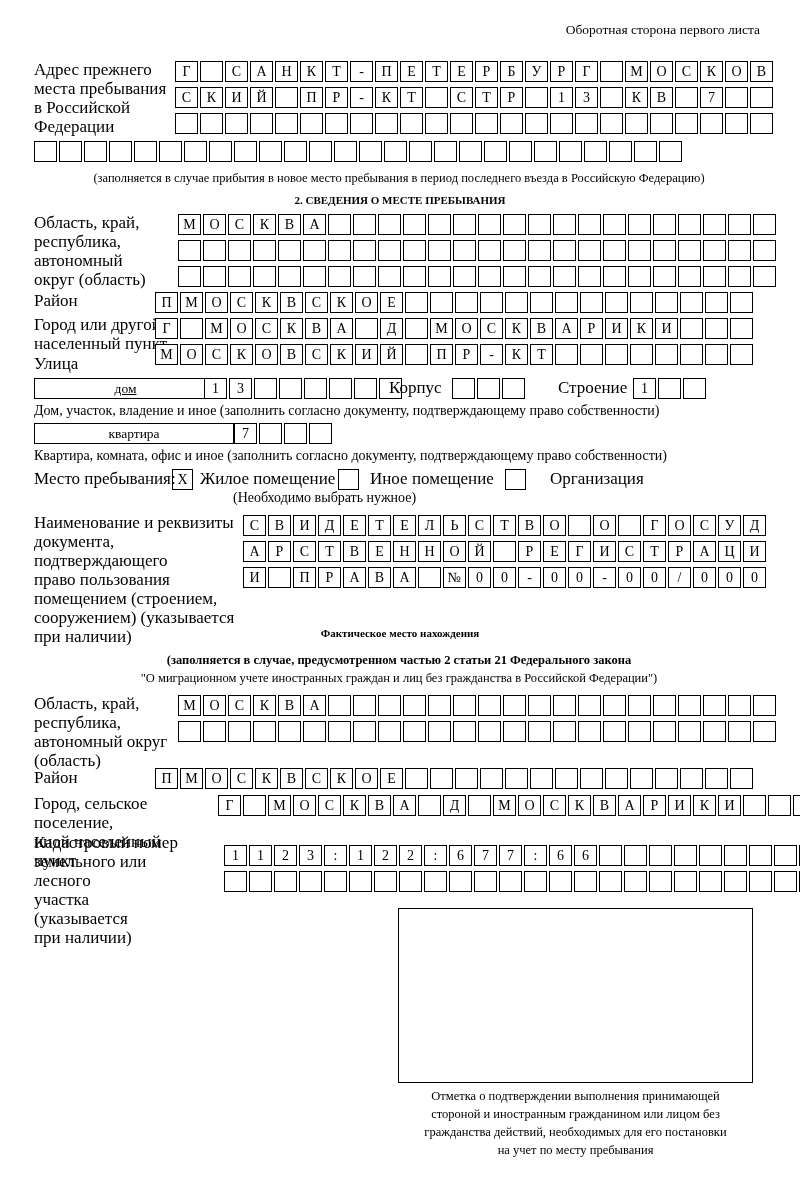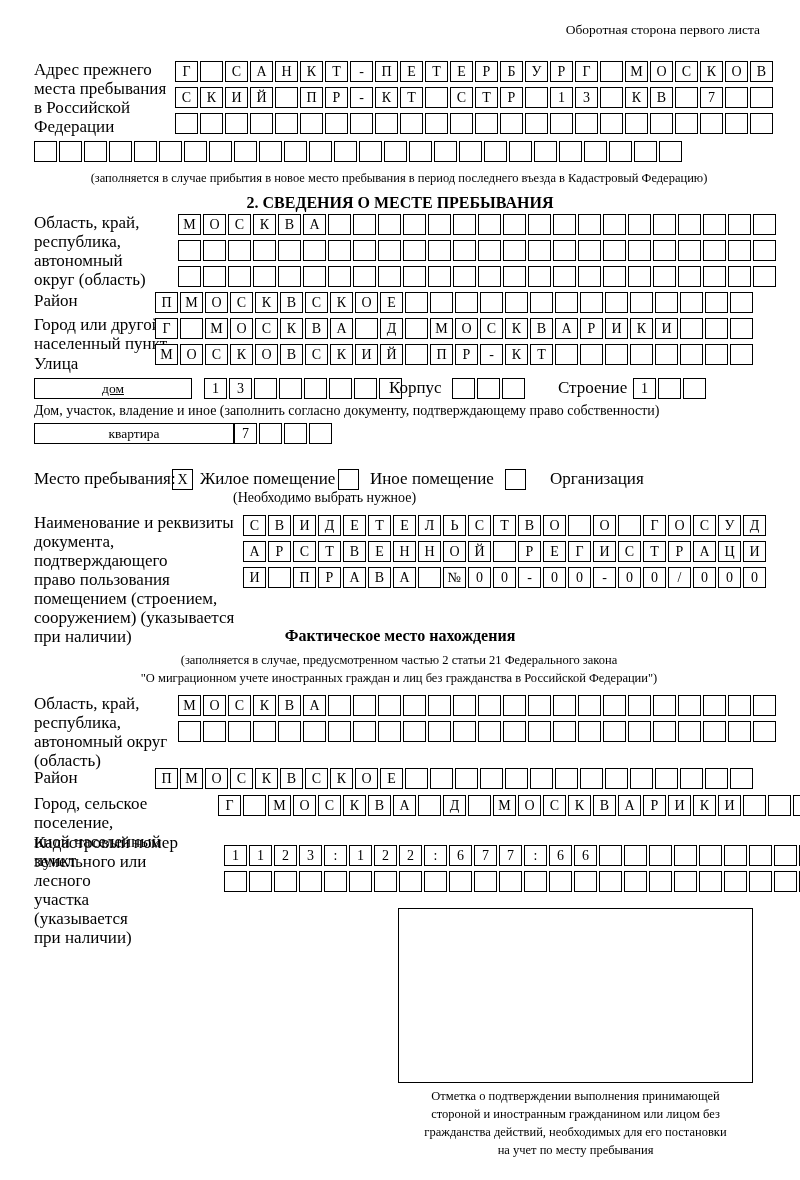--- a/index.html
+++ b/index.html
@@ -78,21 +78,21 @@
     box-sizing: border-box;
   }
   .note {
     position: absolute;
     font-size: 12.5px;
     line-height: 16px;
     text-align: center;
   }
   .sectitle {
     position: absolute;
-    font-size: 16px;
+    font-size: 11px;
     font-weight: bold;
     text-align: center;
     width: 100%;
   }
 </style>
 </head>
 <body>
 
 <div class="page">
 
@@ -203,21 +203,21 @@
       <div class="cell"></div>
       <div class="cell"></div>
       <div class="cell"></div>
       <div class="cell"></div>
       <div class="cell"></div>
       <div class="cell"></div>
       <div class="cell"></div>
       <div class="cell last"></div>
     </div>
 
-  <div class="note" style="left:34px; top:170px; width:730px;">(заполняется в случае прибытия в новое место пребывания в период последнего въезда в Кадастровый Федерацию)</div>
+  <div class="note" style="left:34px; top:170px; width:730px;">(заполняется в случае прибытия в новое место пребывания в период последнего въезда в Российскую Федерацию)</div>
 
   <div class="sectitle" style="top:194px; left:0;">2. СВЕДЕНИЯ О МЕСТЕ ПРЕБЫВАНИЯ</div>
 
   <div class="lbl" style="left:34px; top:213px; width:145px;">Область, край,
 республика,
 автономный
 округ (область)</div>
   <div class="row" id="s2-region-0" style="left:178px; top:214px;">
       <div class="cell">М</div>
       <div class="cell">О</div>
@@ -375,21 +375,21 @@
       <div class="cell"></div>
       <div class="cell"></div>
       <div class="cell"></div>
       <div class="cell"></div>
       <div class="cell"></div>
       <div class="cell"></div>
       <div class="cell"></div>
       <div class="cell last"></div>
     </div>
 
-  <div class="boxlabel" style="left:34px; top:378px; width:158px;text-decoration:underline;">дом</div>
+  <div class="boxlabel" style="left:34px; top:378px; width:183px;text-decoration:underline;">дом</div>
   <div class="row" id="s2-house" style="left:204px; top:378px;">
       <div class="cell">1</div>
       <div class="cell">3</div>
       <div class="cell"></div>
       <div class="cell"></div>
       <div class="cell"></div>
       <div class="cell"></div>
       <div class="cell"></div>
       <div class="cell last"></div>
     </div>
@@ -407,20 +407,21 @@
     </div>
   <div class="lbl small" style="left:34px; top:401px;">Дом, участок, владение и иное (заполнить согласно документу, подтверждающему право собственности)</div>
 
   <div class="boxlabel" style="left:34px; top:423px; width:200px;">квартира</div>
   <div class="row" id="s2-flat" style="left:234px; top:423px;">
       <div class="cell">7</div>
       <div class="cell"></div>
       <div class="cell"></div>
       <div class="cell last"></div>
     </div>
+  <div class="lbl small" style="left:34px; top:446px;">Квартира, комната, офис и иное (заполнить согласно документу, подтверждающему право собственности)</div>
 
   <div class="lbl" style="left:34px; top:469px;">Место пребывания:</div>
   <div class="sq" style="left:172px; top:469px;">X</div>
   <div class="lbl" style="left:200px; top:469px;">Жилое помещение</div>
   <div class="sq" style="left:338px; top:469px;"></div>
   <div class="lbl" style="left:370px; top:469px;">Иное помещение</div>
   <div class="sq" style="left:505px; top:469px;"></div>
   <div class="lbl" style="left:550px; top:469px;">Организация</div>
   <div class="lbl small" style="left:233px; top:488px;">(Необходимо выбрать нужное)</div>
 
@@ -494,21 +495,21 @@
       <div class="cell">-</div>
       <div class="cell">0</div>
       <div class="cell">0</div>
       <div class="cell">/</div>
       <div class="cell">0</div>
       <div class="cell">0</div>
       <div class="cell last">0</div>
     </div>
 
   <div class="sectitle" style="top:627px; left:0;">Фактическое место нахождения</div>
-  <div class="note" style="left:34px; top:652px; width:730px;">(заполняется в случае, предусмотренном частью 2 статьи 21 Федерального закона</div>
+  <div class="note" style="left:34px; top:652px; width:730px;font-weight:bold;">(заполняется в случае, предусмотренном частью 2 статьи 21 Федерального закона</div>
   <div class="note" style="left:34px; top:670px; width:730px;">"О миграционном учете иностранных граждан и лиц без гражданства в Российской Федерации")</div>
 
   <div class="lbl" style="left:34px; top:694px; width:145px;">Область, край,
 республика,
 автономный округ
 (область)</div>
   <div class="row" id="al-region-0" style="left:178px; top:695px;">
       <div class="cell">М</div>
       <div class="cell">О</div>
       <div class="cell">С</div>

